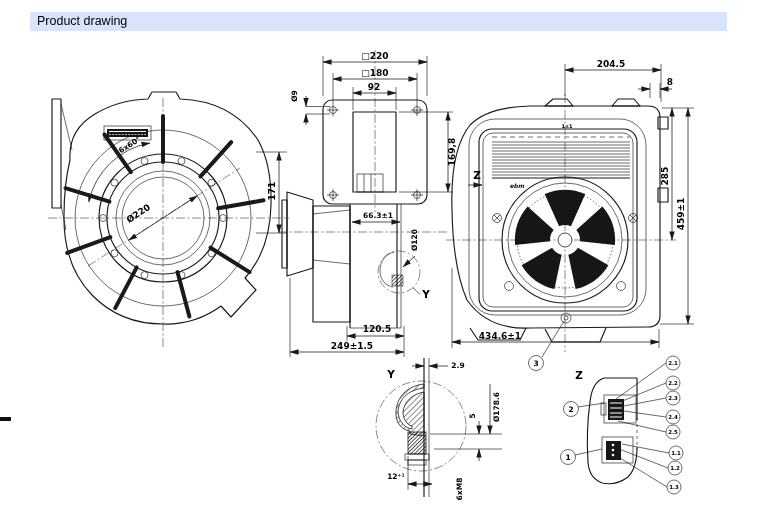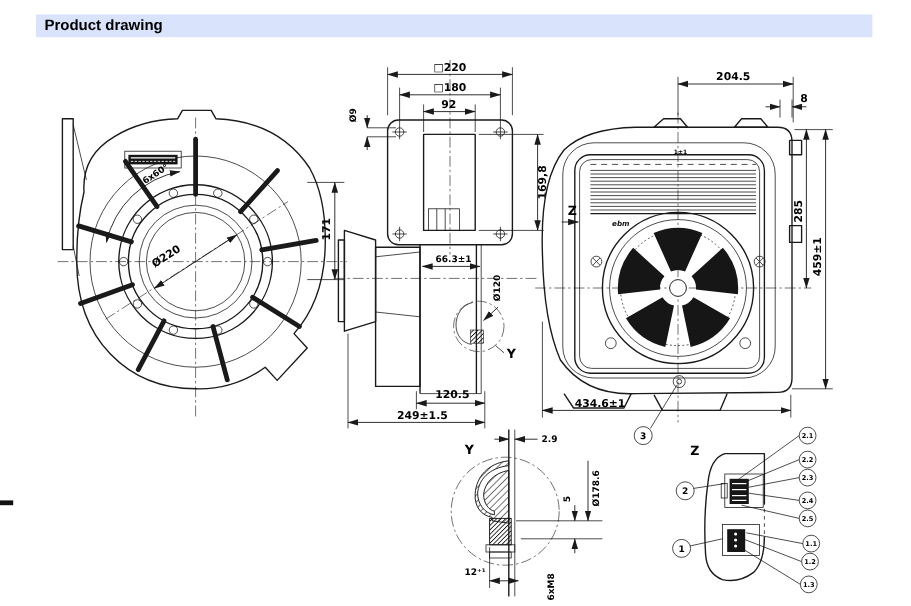--- a/index.html
+++ b/index.html
@@ -1,19 +1,19 @@
 <!DOCTYPE html>
 <html><head>
 <meta charset="utf-8">
 <style>
   html,body{margin:0;padding:0;background:#fff;}
   .page{position:relative;width:759px;height:505px;background:#fff;overflow:hidden;
         font-family:"Liberation Sans",sans-serif;}
   .hdr{position:absolute;left:30px;top:12px;width:690px;height:19px;background:#d9e4fc;
-       color:#000;font-weight:bold;font-size:12.5px;line-height:19px;padding-left:7px;}
+       color:#000;font-weight:normal;font-size:12.5px;line-height:19px;padding-left:7px;}
   .tick{position:absolute;left:0;top:417px;width:11px;height:4px;background:#111;}
   svg{position:absolute;left:0;top:0;}
   .o{fill:none;stroke:#1a1a1a;stroke-width:1.15;stroke-linejoin:round;}
   .t{fill:none;stroke:#1a1a1a;stroke-width:0.65;}
   .sp{stroke:#1a1a1a;stroke-width:4;stroke-linecap:round;}
   .cl{fill:none;stroke:#3a3a3a;stroke-width:0.6;stroke-dasharray:9 2.5 2 2.5;}
   .dm{fill:none;stroke:#1a1a1a;stroke-width:0.75;}
   .xt{font-family:"DejaVu Sans",sans-serif;font-weight:bold;font-size:9px;fill:#000;text-anchor:middle;}
   .xs{font-size:7.5px;}
   .xxs{font-size:5px;}

